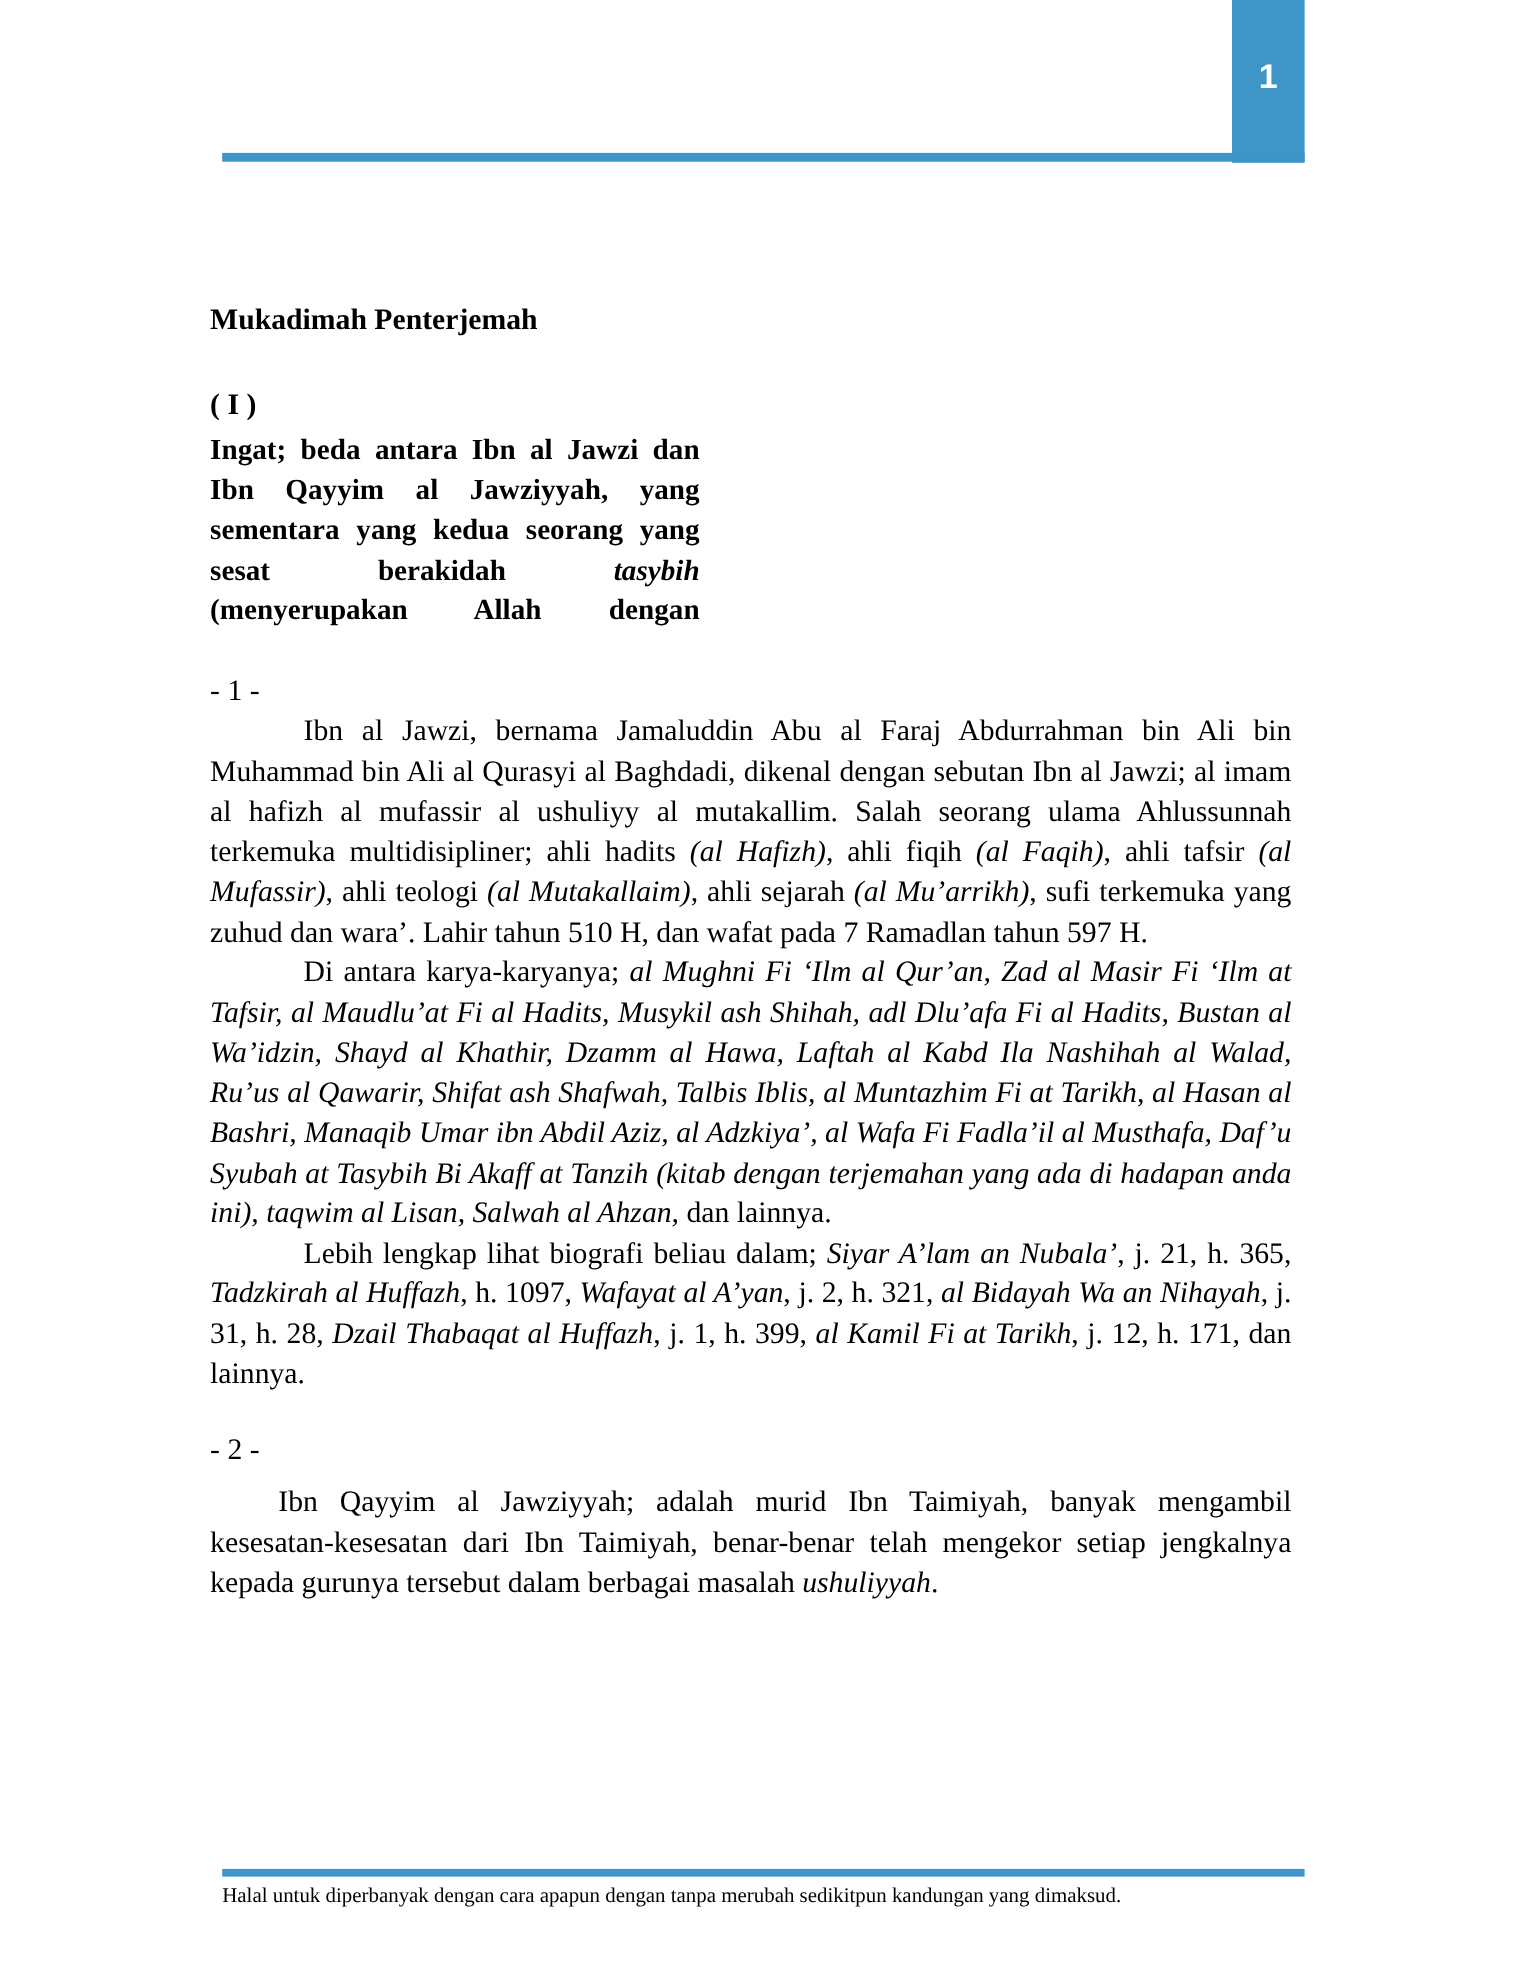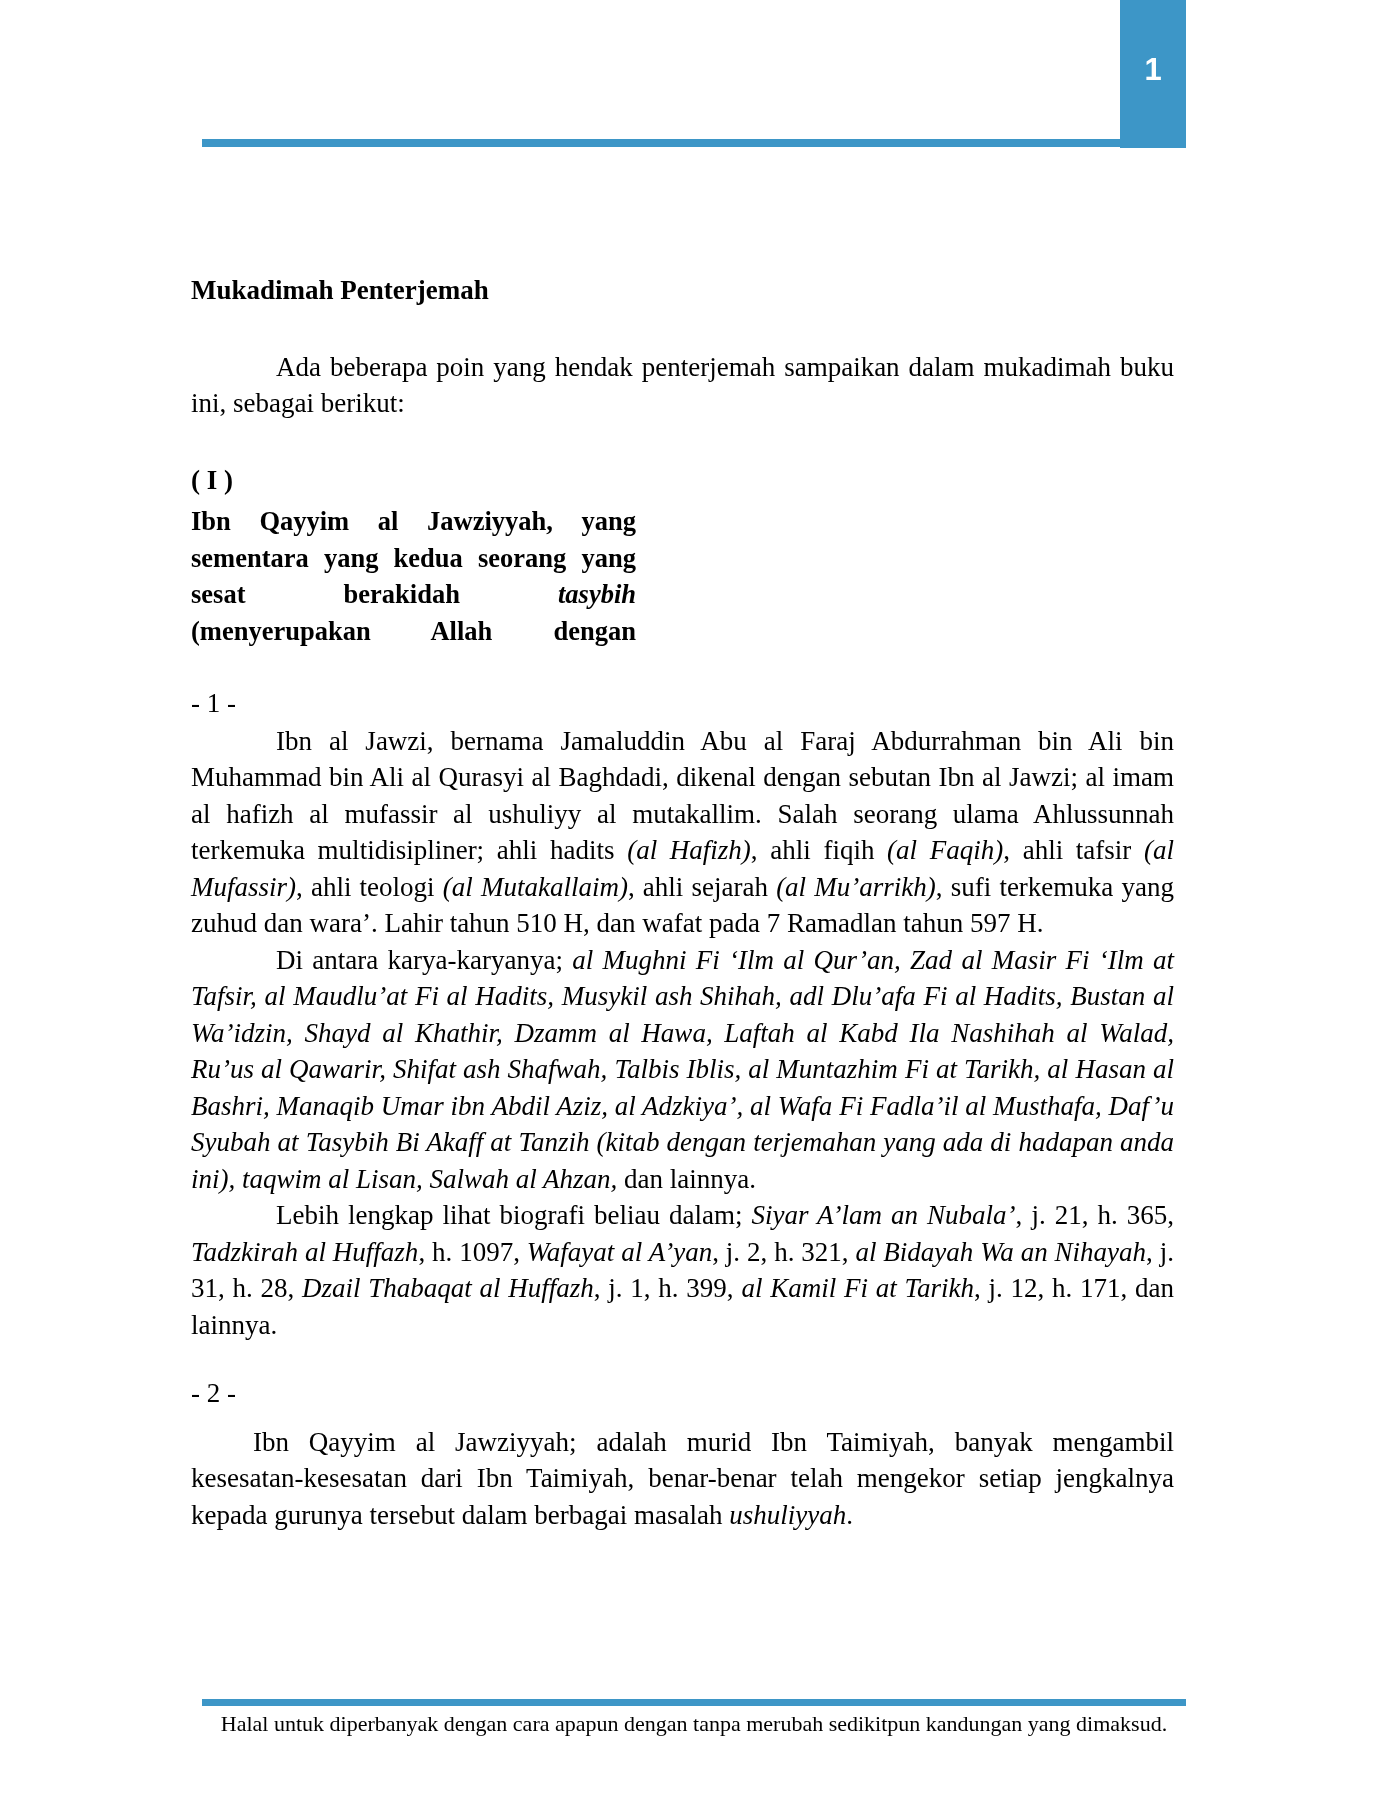--- a/index.html
+++ b/index.html
@@ -73,41 +73,41 @@
   .footer-rule {
     position: absolute;
     left: 202px; top: 1699px;
     width: 984px; height: 7px;
     background: var(--accent, #3d96c7);
   }
   .footer-note {
     position: absolute;
     left: 202px; top: 1712px;
     width: 984px;
-    text-align: center;
-    font-size: 22px;
+    text-align: left;
+    font-size: 19px;
     line-height: 24px;
   }
 </style>
 </head>
 <body>
 
 <div class="page">
 
   <div class="page-tab">
     <span class="num">1</span>
   </div>
 
   <div class="header-rule"></div>
 
   <div class="content">
     <div class="heading">Mukadimah Penterjemah</div>
-    <div class="para-intro">Ada beberapa poin yang hendak penterjemah sampaikan dalam mukadimah buku ini, sebagai berikut:</div>
     <div class="point-label">( I )</div>
     <div class="note-block">
+        <div class="line"><span>Ingat; beda antara Ibn al Jawzi dan</span></div>
         <div class="line"><span>Ibn Qayyim al Jawziyyah, yang</span></div>
         <div class="line"><span>sementara yang kedua seorang yang</span></div>
         <div class="line"><span>sesat berakidah </span><span class="it">tasybih</span></div>
         <div class="line"><span>(menyerupakan Allah dengan</span></div>
       </div>
     <div class="marker-1">- 1 -</div>
     <div class="para-bio"><span>Ibn al Jawzi, bernama Jamaluddin Abu al Faraj Abdurrahman bin Ali bin Muhammad bin Ali al Qurasyi al Baghdadi, dikenal dengan sebutan Ibn al Jawzi; al imam al hafizh al mufassir al ushuliyy al mutakallim. Salah seorang ulama Ahlussunnah terkemuka multidisipliner; ahli hadits </span><span class="it">(al Hafizh)</span><span>, ahli fiqih </span><span class="it">(al Faqih)</span><span>, ahli tafsir </span><span class="it">(al Mufassir)</span><span>, ahli teologi </span><span class="it">(al Mutakallaim)</span><span>, ahli sejarah </span><span class="it">(al Mu’arrikh)</span><span>, sufi terkemuka yang zuhud dan wara’. Lahir tahun 510 H, dan wafat pada 7 Ramadlan tahun 597 H.</span></div>
     <div class="para-works"><span>Di antara karya-karyanya; </span><span class="it">al Mughni Fi ‘Ilm al Qur’an, Zad al Masir Fi ‘Ilm at Tafsir, al Maudlu’at Fi al Hadits, Musykil ash Shihah, adl Dlu’afa Fi al Hadits, Bustan al Wa’idzin, Shayd al Khathir, Dzamm al Hawa, Laftah al Kabd Ila Nashihah al Walad, Ru’us al Qawarir, Shifat ash Shafwah, Talbis Iblis, al Muntazhim Fi at Tarikh, al Hasan al Bashri, Manaqib Umar ibn Abdil Aziz, al Adzkiya’, al Wafa Fi Fadla’il al Musthafa, Daf’u Syubah at Tasybih Bi Akaff at Tanzih (kitab dengan terjemahan yang ada di hadapan anda ini), taqwim al Lisan, Salwah al Ahzan,</span><span> dan lainnya.</span></div>
     <div class="para-biblio"><span>Lebih lengkap lihat biografi beliau dalam; </span><span class="it">Siyar A’lam an Nubala’</span><span>, j. 21, h. 365, </span><span class="it">Tadzkirah al Huffazh</span><span>, h. 1097, </span><span class="it">Wafayat al A’yan</span><span>, j. 2, h. 321, </span><span class="it">al Bidayah Wa an Nihayah</span><span>, j. 31, h. 28, </span><span class="it">Dzail Thabaqat al Huffazh</span><span>, j. 1, h. 399, </span><span class="it">al Kamil Fi at Tarikh</span><span>, j. 12, h. 171, dan lainnya.</span></div>
     <div class="marker-2">- 2 -</div>

